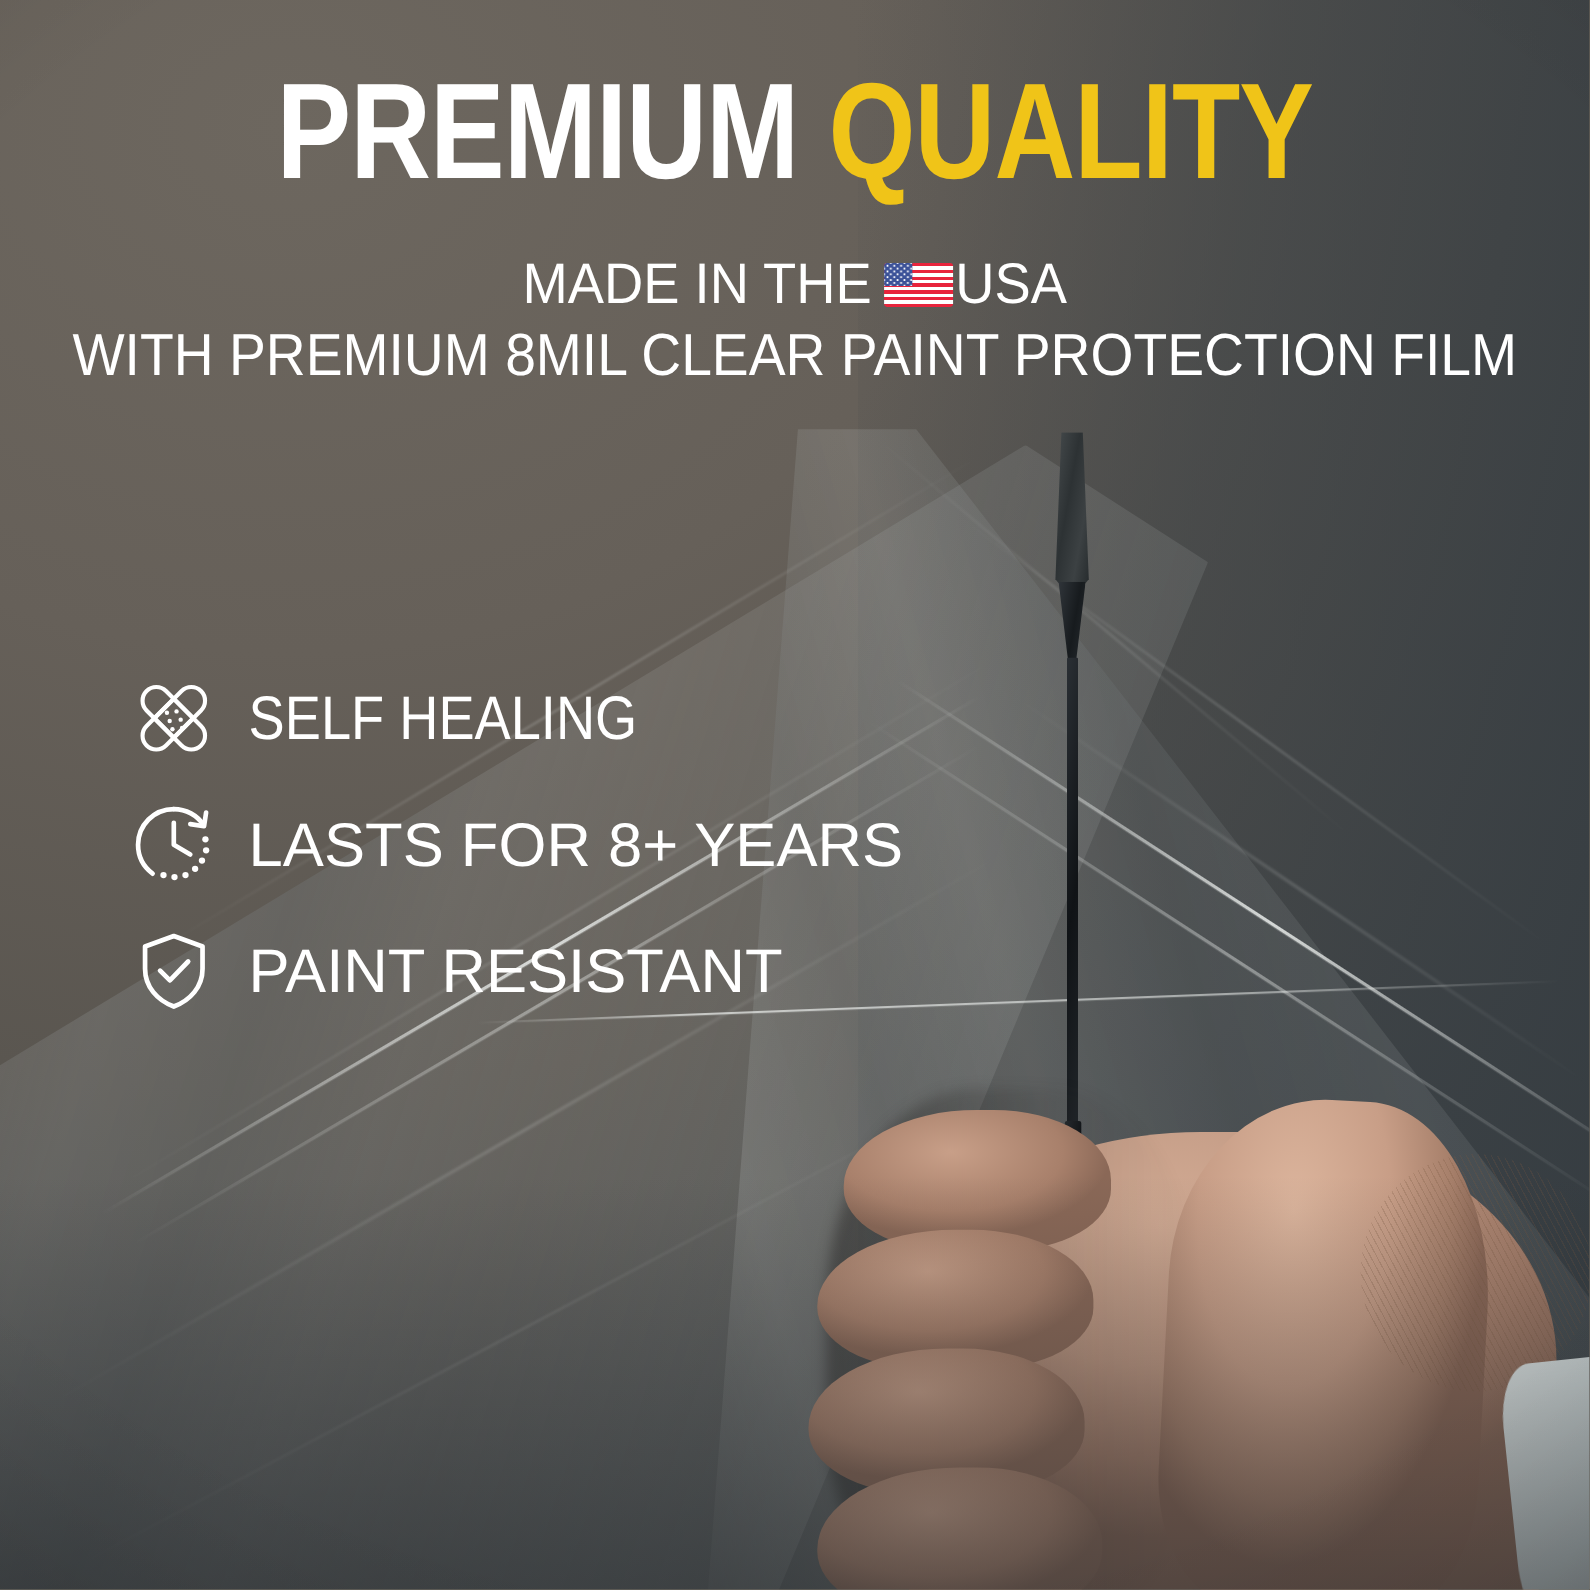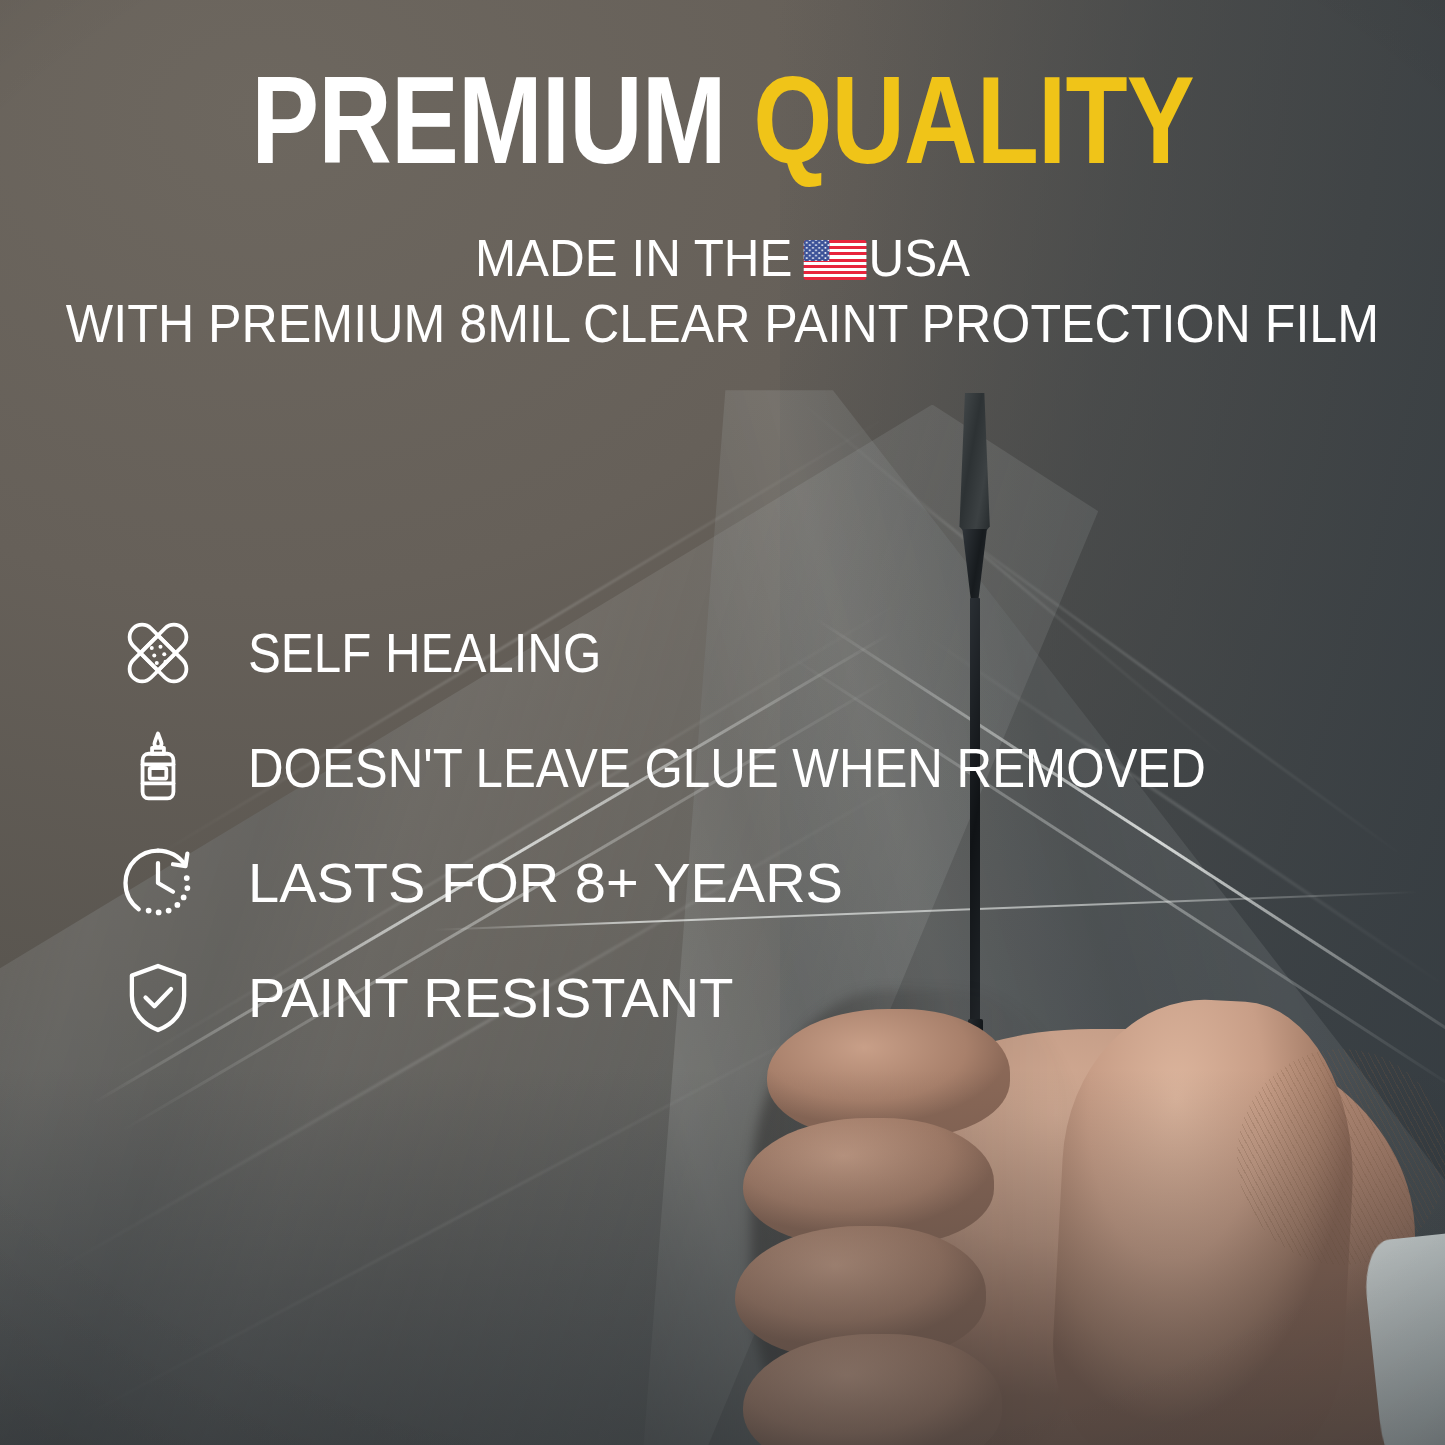--- a/index.html
+++ b/index.html
@@ -208,21 +208,20 @@
     white-space:nowrap;
   }
 
   
   .features{
     position:absolute;left:112px;top:595px;width:1250px;
   }
   .feature-row{
     display:flex;align-items:center;
     height:115px;
-    gap:22px;
   }
   .feat-icon{
     width:92px;min-width:92px;height:92px;
     display:flex;align-items:center;justify-content:center;
     margin-right:22px;
   }
   .feat-icon svg{display:block;}
   .feat-label{
     color:#ffffff;
     font-size:56px;line-height:1;font-weight:500;
@@ -314,33 +313,20 @@
               <circle cx="31" cy="40" r="1.6"></circle>
                 <circle cx="38" cy="39" r="1.6"></circle>
             </g>
           </svg>
         </span>
         <span class="feat-label">SELF HEALING</span>
       </div>
 
 
 
-      <div class="feature-row">
-        <span class="feat-icon">
-          <svg width="76" height="76" viewBox="0 0 64 64" fill="none" stroke="#fff" stroke-width="3.2" stroke-linejoin="round" stroke-linecap="round">
-            <path d="M32 3c1.6 4 3 7 3 8.8 0 1.6-1.4 2.6-3 2.6s-3-1-3-2.6C29 10 30.4 7 32 3z"></path>
-            <path d="M27 15h10v5H27z"></path>
-            <path d="M24 20h16c3 0 5 2.4 5 5.6V52c0 3.2-2 5.6-5 5.6H24c-3 0-5-2.4-5-5.6V25.6C19 22.4 21 20 24 20z"></path>
-            <rect x="25" y="32" width="14" height="9" rx="1.5"></rect>
-            <line x1="19" y1="29" x2="45" y2="29"></line>
-            <line x1="19" y1="45" x2="45" y2="45"></line>
-          </svg>
-        </span>
-        <span class="feat-label">DOESN'T LEAVE GLUE WHEN REMOVED</span>
-      </div>
 
       <div class="feature-row" data-wide="true">
         <span class="feat-icon">
           <svg width="80" height="80" viewBox="0 0 64 64" fill="none" stroke="#fff" stroke-width="3.4" stroke-linecap="round" stroke-linejoin="round">
             <path d="M32 6C17.6 6 6 17.6 6 32c0 8.6 4.2 16.2 10.6 21"></path>
             <path d="M32 6c9 0 17 4.6 21.6 11.6"></path>
             <polyline points="44,17 54,18.5 55.5,8.5"></polyline>
             <polyline points="32 16 32 32 44 39"></polyline>
             <g fill="#fff" stroke="none">
               <circle cx="55" cy="28" r="2.3"></circle>

